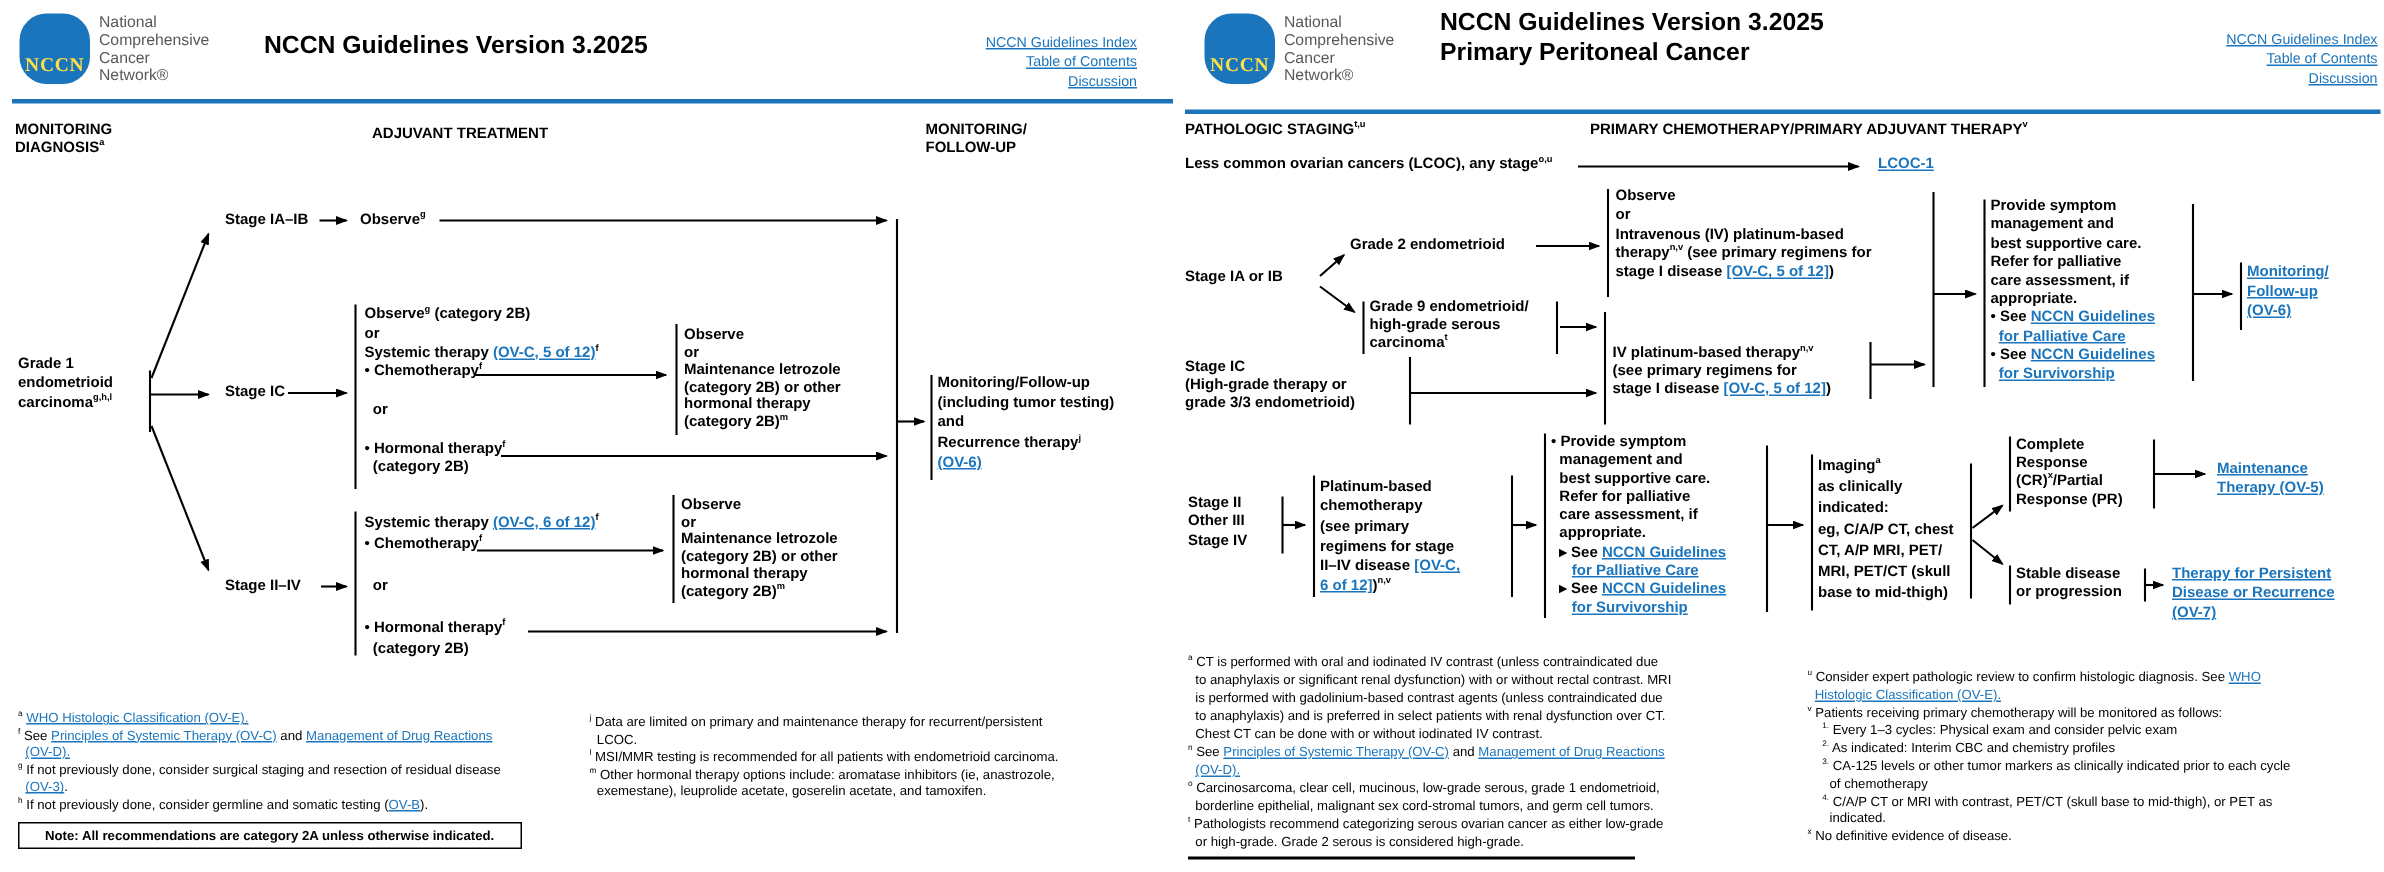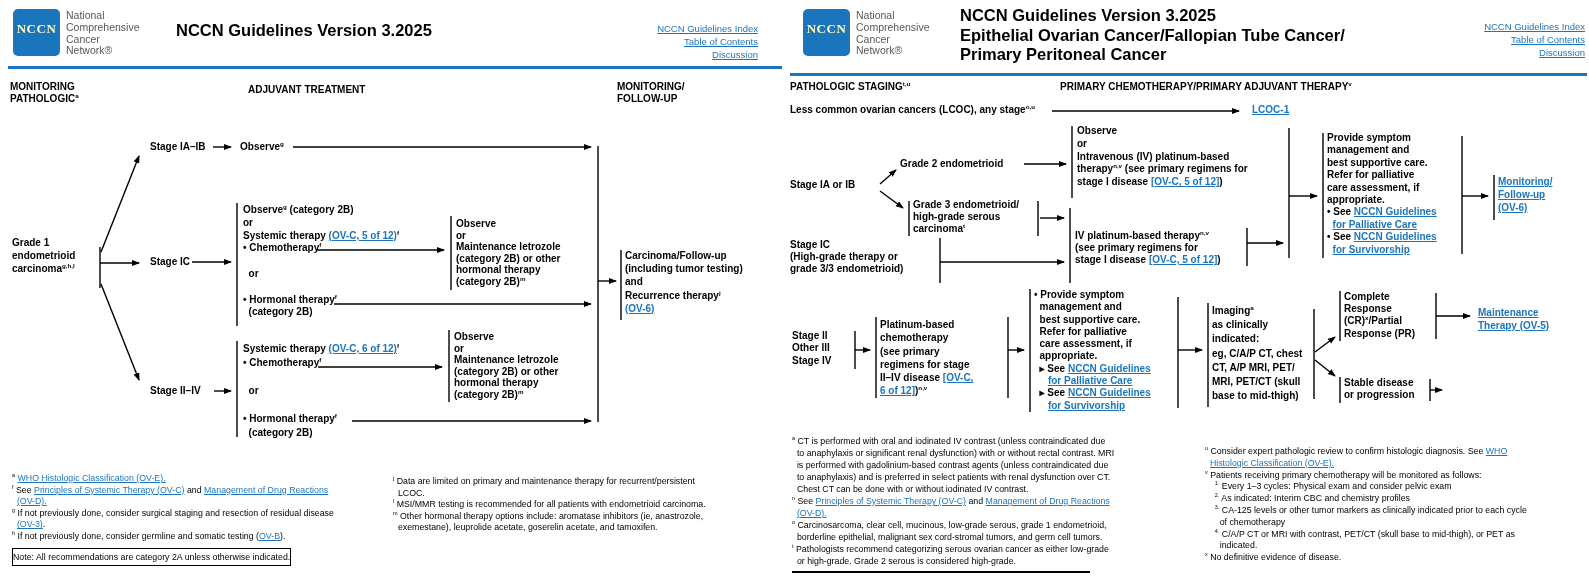--- a/index.html
+++ b/index.html
@@ -1,30 +1,30 @@
 <!DOCTYPE html>
 <html><head>
 <meta charset="utf-8">
 <style>
   html,body{margin:0;padding:0}
   body{width:1589px;height:581px;position:relative;background:#fff;overflow:hidden;
        font-family:"Liberation Sans",sans-serif;color:#000}
   .page{position:absolute;top:0;height:581px;background:#fff}
   .abs{position:absolute}
-  .logo{background:#1b75bc;border-radius:5px;color:#fef9c3;display:flex;align-items:flex-end;justify-content:center;
-        font:bold 13px/1 "Liberation Serif",serif;padding-bottom:21px;box-sizing:border-box;letter-spacing:.5px}
+  .logo{background:#1b75bc;border-radius:18px;color:#fde047;display:flex;align-items:flex-end;justify-content:center;
+        font:bold 13px/1 "Liberation Serif",serif;padding-bottom:7px;box-sizing:border-box;letter-spacing:.5px}
   .org{font:10.5px/11.8px "Liberation Sans",sans-serif;color:#57585a}
   .title{font-weight:bold;font-size:16.5px}
   .nav{text-align:right;font:9.5px/13px "Liberation Sans",sans-serif}
   .nav a{display:block}
   .rule{background:#1b75bc}
   .colhead{font:bold 10px/12px "Liberation Sans",sans-serif}
   .fc{font-weight:bold;font-size:10px;line-height:12.5px;white-space:pre-wrap}
   .fn{font-size:8.8px;line-height:11.6px;white-space:pre-wrap}
-  .note{font-weight:normal;font-size:8.8px;border:1.2px solid #000;padding:3px 0;white-space:nowrap;background:#fff}
+  .note{font-weight:bold;font-size:8.8px;border:1.2px solid #000;padding:3px 17px;white-space:nowrap;background:#fff}
   a.lnk{color:#1b75bc;cursor:pointer}
   sup{font-size:0.62em;line-height:0;vertical-align:super}
   svg{position:absolute;left:0;top:0}
   .ln{min-height:1em}
 </style>
 </head>
 <body>
 
 <div class="page" id="pageL" style="left:0;width:790px">
   <svg width="790" height="581">
@@ -68,40 +68,40 @@
     </div>
   <div class="abs nav" style="right:32px;top:22px">
     <a class="lnk" href="#">NCCN Guidelines Index</a>
     <a class="lnk" href="#">Table of Contents</a>
     <a class="lnk" href="#">Discussion</a>
   </div>
   <div class="abs rule" style="left:8px;top:66px;width:774px;height:3px"></div>
 
   <div class="abs colhead" style="left:10px;top:81px">
       <div class="ln"><span>MONITORING</span></div>
-      <div class="ln"><span>PATHOLOGIC</span><sup>a</sup></div>
+      <div class="ln"><span>DIAGNOSIS</span><sup>a</sup></div>
     </div>
   <div class="abs colhead" style="left:248px;top:84px">
       <div class="ln"><span>ADJUVANT TREATMENT</span></div>
     </div>
   <div class="abs colhead" style="left:617px;top:81px">
       <div class="ln"><span>MONITORING/</span></div>
       <div class="ln"><span>FOLLOW-UP</span></div>
     </div>
 
   <div class="abs fc" style="left:12px;top:236px;line-height:13px"><div class="ln"><span>Grade 1</span></div><div class="ln"><span>endometrioid</span></div><div class="ln"><span>carcinoma</span><sup>g,h,l</sup></div></div>
   <div class="abs fc" style="left:150px;top:141px">Stage IA–IB</div>
   <div class="abs fc" style="left:240px;top:141px"><div class="ln"><span>Observe</span><sup>g</sup></div></div>
   <div class="abs fc" style="left:150px;top:256px">Stage IC</div>
   <div class="abs fc" style="left:243px;top:204px;line-height:12.8px"><div class="ln"><span>Observe</span><sup>g</sup><span> (category 2B)</span></div><div class="ln"><span>or</span></div><div class="ln"><span>Systemic therapy </span><a href="#" class="lnk">(OV-C, 5 of 12)</a><sup>f</sup></div><div class="ln"><span>• Chemotherapy</span><sup>f</sup></div><div class="ln"><span>&nbsp;</span></div><div class="ln"><span>  or</span></div><div class="ln"><span>&nbsp;</span></div><div class="ln"><span>• Hormonal therapy</span><sup>f</sup></div><div class="ln"><span>  (category 2B)</span></div></div>
   <div class="abs fc" style="left:456px;top:218px;line-height:11.6px"><div class="ln"><span>Observe</span></div><div class="ln"><span>or</span></div><div class="ln"><span>Maintenance letrozole</span></div><div class="ln"><span>(category 2B) or other</span></div><div class="ln"><span>hormonal therapy</span></div><div class="ln"><span>(category 2B)</span><sup>m</sup></div></div>
   <div class="abs fc" style="left:150px;top:385px">Stage II–IV</div>
   <div class="abs fc" style="left:243px;top:342px;line-height:14px"><div class="ln"><span>Systemic therapy </span><a href="#" class="lnk">(OV-C, 6 of 12)</a><sup>f</sup></div><div class="ln"><span>• Chemotherapy</span><sup>f</sup></div><div class="ln"><span>&nbsp;</span></div><div class="ln"><span>  or</span></div><div class="ln"><span>&nbsp;</span></div><div class="ln"><span>• Hormonal therapy</span><sup>f</sup></div><div class="ln"><span>  (category 2B)</span></div></div>
   <div class="abs fc" style="left:454px;top:331px;line-height:11.6px"><div class="ln"><span>Observe</span></div><div class="ln"><span>or</span></div><div class="ln"><span>Maintenance letrozole</span></div><div class="ln"><span>(category 2B) or other</span></div><div class="ln"><span>hormonal therapy</span></div><div class="ln"><span>(category 2B)</span><sup>m</sup></div></div>
-  <div class="abs fc" style="left:625px;top:249px;line-height:13.2px"><div class="ln"><span>Carcinoma/Follow-up</span></div><div class="ln"><span>(including tumor testing)</span></div><div class="ln"><span>and</span></div><div class="ln"><span>Recurrence therapy</span><sup>j</sup></div><div class="ln"><a href="#" class="lnk">(OV-6)</a></div></div>
+  <div class="abs fc" style="left:625px;top:249px;line-height:13.2px"><div class="ln"><span>Monitoring/Follow-up</span></div><div class="ln"><span>(including tumor testing)</span></div><div class="ln"><span>and</span></div><div class="ln"><span>Recurrence therapy</span><sup>j</sup></div><div class="ln"><a href="#" class="lnk">(OV-6)</a></div></div>
 
   <div class="abs fn" style="left:12px;top:473px"><div class="ln"><sup>a</sup><span> </span><a href="#" class="lnk">WHO Histologic Classification (OV-E).</a></div><div class="ln"><sup>f</sup><span> See </span><a href="#" class="lnk">Principles of Systemic Therapy (OV-C)</a><span> and </span><a href="#" class="lnk">Management of Drug Reactions</a></div><div class="ln"><span>  </span><a href="#" class="lnk">(OV-D).</a></div><div class="ln"><sup>g</sup><span> If not previously done, consider surgical staging and resection of residual disease</span></div><div class="ln"><span>  </span><a href="#" class="lnk">(OV-3)</a><span>.</span></div><div class="ln"><sup>h</sup><span> If not previously done, consider germline and somatic testing (</span><a href="#" class="lnk">OV-B</a><span>).</span></div></div>
   <div class="abs fn" style="left:393px;top:476px"><div class="ln"><sup>j</sup><span> Data are limited on primary and maintenance therapy for recurrent/persistent</span></div><div class="ln"><span>  LCOC.</span></div><div class="ln"><sup>l</sup><span> MSI/MMR testing is recommended for all patients with endometrioid carcinoma.</span></div><div class="ln"><sup>m</sup><span> Other hormonal therapy options include: aromatase inhibitors (ie, anastrozole,</span></div><div class="ln"><span>  exemestane), leuprolide acetate, goserelin acetate, and tamoxifen.</span></div></div>
   <div class="abs note" style="left:12px;top:548px">Note: All recommendations are category 2A unless otherwise indicated.</div>
 </div>
 
 <div class="page" id="pageR" style="left:790px;width:799px">
   <svg width="799" height="581">
     <defs>
       <marker id="mR" markerWidth="8" markerHeight="7" refX="7" refY="3" orient="auto" markerUnits="userSpaceOnUse">
@@ -152,21 +152,20 @@
 
   <div class="abs logo" style="left:13px;top:9px;width:47px;height:47px">NCCN</div>
   <div class="abs org" style="left:66px;top:10px">
       <div class="ln"><span>National</span></div>
       <div class="ln"><span>Comprehensive</span></div>
       <div class="ln"><span>Cancer</span></div>
       <div class="ln"><span>Network®</span></div>
     </div>
   <div class="abs title" style="left:170px;top:6px;line-height:19.5px">
       <div class="ln"><span>NCCN Guidelines Version 3.2025</span></div>
-      <div class="ln"><span>Epithelial Ovarian Cancer/Fallopian Tube Cancer/</span></div>
       <div class="ln"><span>Primary Peritoneal Cancer</span></div>
     </div>
   <div class="abs nav" style="right:4px;top:20px">
     <a class="lnk" href="#">NCCN Guidelines Index</a>
     <a class="lnk" href="#">Table of Contents</a>
     <a class="lnk" href="#">Discussion</a>
   </div>
   <div class="abs rule" style="left:0px;top:73px;width:797px;height:3px"></div>
 
   <div class="abs colhead" style="left:0px;top:81px">
@@ -174,30 +173,31 @@
     </div>
   <div class="abs colhead" style="left:270px;top:81px">
       <div class="ln"><span>PRIMARY CHEMOTHERAPY/PRIMARY ADJUVANT THERAPY</span><sup>v</sup></div>
     </div>
 
   <div class="abs fc" style="left:0px;top:104px"><div class="ln"><span>Less common ovarian cancers (LCOC), any stage</span><sup>o,u</sup></div></div>
   <div class="abs fc" style="left:462px;top:104px"><a class="lnk" href="#">LCOC-1</a></div>
 
   <div class="abs fc" style="left:0px;top:179px">Stage IA or IB</div>
   <div class="abs fc" style="left:110px;top:158px">Grade 2 endometrioid</div>
-  <div class="abs fc" style="left:123px;top:199px;line-height:12px"><div class="ln"><span>Grade 3 endometrioid/</span></div><div class="ln"><span>high-grade serous</span></div><div class="ln"><span>carcinoma</span><sup>t</sup></div></div>
+  <div class="abs fc" style="left:123px;top:199px;line-height:12px"><div class="ln"><span>Grade 9 endometrioid/</span></div><div class="ln"><span>high-grade serous</span></div><div class="ln"><span>carcinoma</span><sup>t</sup></div></div>
   <div class="abs fc" style="left:0px;top:239px;line-height:12px"><div class="ln"><span>Stage IC</span></div><div class="ln"><span>(High-grade therapy or</span></div><div class="ln"><span>grade 3/3 endometrioid)</span></div></div>
   <div class="abs fc" style="left:287px;top:125px;line-height:12.8px"><div class="ln"><span>Observe</span></div><div class="ln"><span>or</span></div><div class="ln"><span>Intravenous (IV) platinum-based</span></div><div class="ln"><span>therapy</span><sup>n,v</sup><span> (see primary regimens for</span></div><div class="ln"><span>stage I disease </span><a href="#" class="lnk">[OV-C, 5 of 12]</a><span>)</span></div></div>
   <div class="abs fc" style="left:285px;top:230px;line-height:12px"><div class="ln"><span>IV platinum-based therapy</span><sup>n,v</sup></div><div class="ln"><span>(see primary regimens for</span></div><div class="ln"><span>stage I disease </span><a href="#" class="lnk">[OV-C, 5 of 12]</a><span>)</span></div></div>
   <div class="abs fc" style="left:537px;top:132px;line-height:12.4px"><div class="ln"><span>Provide symptom</span></div><div class="ln"><span>management and</span></div><div class="ln"><span>best supportive care.</span></div><div class="ln"><span>Refer for palliative</span></div><div class="ln"><span>care assessment, if</span></div><div class="ln"><span>appropriate.</span></div><div class="ln"><span>• See </span><a href="#" class="lnk">NCCN Guidelines</a></div><div class="ln"><span>  </span><a href="#" class="lnk">for Palliative Care</a></div><div class="ln"><span>• See </span><a href="#" class="lnk">NCCN Guidelines</a></div><div class="ln"><span>  </span><a href="#" class="lnk">for Survivorship</a></div></div>
   <div class="abs fc" style="left:708px;top:175px;line-height:13px"><div class="ln"><a href="#" class="lnk">Monitoring/</a></div><div class="ln"><a href="#" class="lnk">Follow-up</a></div><div class="ln"><a href="#" class="lnk">(OV-6)</a></div></div>
 
   <div class="abs fc" style="left:2px;top:330px;line-height:12.3px"><div class="ln"><span>Stage II</span></div><div class="ln"><span>Other III</span></div><div class="ln"><span>Stage IV</span></div></div>
   <div class="abs fc" style="left:90px;top:318px;line-height:13.3px"><div class="ln"><span>Platinum-based</span></div><div class="ln"><span>chemotherapy</span></div><div class="ln"><span>(see primary</span></div><div class="ln"><span>regimens for stage</span></div><div class="ln"><span>II–IV disease </span><a href="#" class="lnk">[OV-C,</a></div><div class="ln"><a href="#" class="lnk">6 of 12]</a><span>)</span><sup>n,v</sup></div></div>
   <div class="abs fc" style="left:244px;top:289px;line-height:12.3px"><div class="ln"><span>• Provide symptom</span></div><div class="ln"><span>  management and</span></div><div class="ln"><span>  best supportive care.</span></div><div class="ln"><span>  Refer for palliative</span></div><div class="ln"><span>  care assessment, if</span></div><div class="ln"><span>  appropriate.</span></div><div class="ln"><span>  ▸ See </span><a href="#" class="lnk">NCCN Guidelines</a></div><div class="ln"><span>     </span><a href="#" class="lnk">for Palliative Care</a></div><div class="ln"><span>  ▸ See </span><a href="#" class="lnk">NCCN Guidelines</a></div><div class="ln"><span>     </span><a href="#" class="lnk">for Survivorship</a></div></div>
   <div class="abs fc" style="left:422px;top:304px;line-height:14.2px"><div class="ln"><span>Imaging</span><sup>a</sup></div><div class="ln"><span>as clinically</span></div><div class="ln"><span>indicated:</span></div><div class="ln"><span>eg, C/A/P CT, chest</span></div><div class="ln"><span>CT, A/P MRI, PET/</span></div><div class="ln"><span>MRI, PET/CT (skull</span></div><div class="ln"><span>base to mid-thigh)</span></div></div>
   <div class="abs fc" style="left:554px;top:291px;line-height:12.2px"><div class="ln"><span>Complete</span></div><div class="ln"><span>Response</span></div><div class="ln"><span>(CR)</span><sup>x</sup><span>/Partial</span></div><div class="ln"><span>Response (PR)</span></div></div>
   <div class="abs fc" style="left:688px;top:306px;line-height:13px"><div class="ln"><a href="#" class="lnk">Maintenance</a></div><div class="ln"><a href="#" class="lnk">Therapy (OV-5)</a></div></div>
   <div class="abs fc" style="left:554px;top:377px;line-height:12.2px"><div class="ln"><span>Stable disease</span></div><div class="ln"><span>or progression</span></div></div>
+  <div class="abs fc" style="left:658px;top:376px;line-height:13.2px"><div class="ln"><a href="#" class="lnk">Therapy for Persistent</a></div><div class="ln"><a href="#" class="lnk">Disease or Recurrence</a></div><div class="ln"><a href="#" class="lnk">(OV-7)</a></div></div>
 
   <div class="abs fn" style="left:2px;top:435px;line-height:12px"><div class="ln"><sup>a</sup><span> CT is performed with oral and iodinated IV contrast (unless contraindicated due</span></div><div class="ln"><span>  to anaphylaxis or significant renal dysfunction) with or without rectal contrast. MRI</span></div><div class="ln"><span>  is performed with gadolinium-based contrast agents (unless contraindicated due</span></div><div class="ln"><span>  to anaphylaxis) and is preferred in select patients with renal dysfunction over CT.</span></div><div class="ln"><span>  Chest CT can be done with or without iodinated IV contrast.</span></div><div class="ln"><sup>n</sup><span> See </span><a href="#" class="lnk">Principles of Systemic Therapy (OV-C)</a><span> and </span><a href="#" class="lnk">Management of Drug Reactions</a></div><div class="ln"><span>  </span><a href="#" class="lnk">(OV-D).</a></div><div class="ln"><sup>o</sup><span> Carcinosarcoma, clear cell, mucinous, low-grade serous, grade 1 endometrioid,</span></div><div class="ln"><span>  borderline epithelial, malignant sex cord-stromal tumors, and germ cell tumors.</span></div><div class="ln"><sup>t</sup><span> Pathologists recommend categorizing serous ovarian cancer as either low-grade</span></div><div class="ln"><span>  or high-grade. Grade 2 serous is considered high-grade.</span></div></div>
   <div class="abs fn" style="left:415px;top:446px;line-height:11.8px"><div class="ln"><sup>u</sup><span> Consider expert pathologic review to confirm histologic diagnosis. See </span><a href="#" class="lnk">WHO</a></div><div class="ln"><span>  </span><a href="#" class="lnk">Histologic Classification (OV-E).</a></div><div class="ln"><sup>v</sup><span> Patients receiving primary chemotherapy will be monitored as follows:</span></div><div class="ln"><span>    </span><sup>1.</sup><span> Every 1–3 cycles: Physical exam and consider pelvic exam</span></div><div class="ln"><span>    </span><sup>2.</sup><span> As indicated: Interim CBC and chemistry profiles</span></div><div class="ln"><span>    </span><sup>3.</sup><span> CA-125 levels or other tumor markers as clinically indicated prior to each cycle</span></div><div class="ln"><span>      of chemotherapy</span></div><div class="ln"><span>    </span><sup>4.</sup><span> C/A/P CT or MRI with contrast, PET/CT (skull base to mid-thigh), or PET as</span></div><div class="ln"><span>      indicated.</span></div><div class="ln"><sup>x</sup><span> No definitive evidence of disease.</span></div></div>
 </div>
 
 </body></html>

